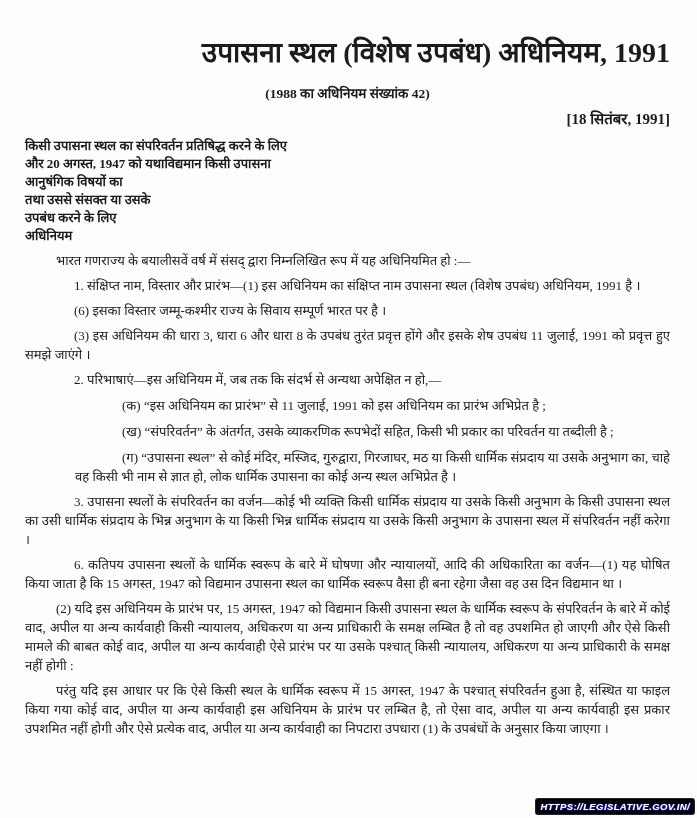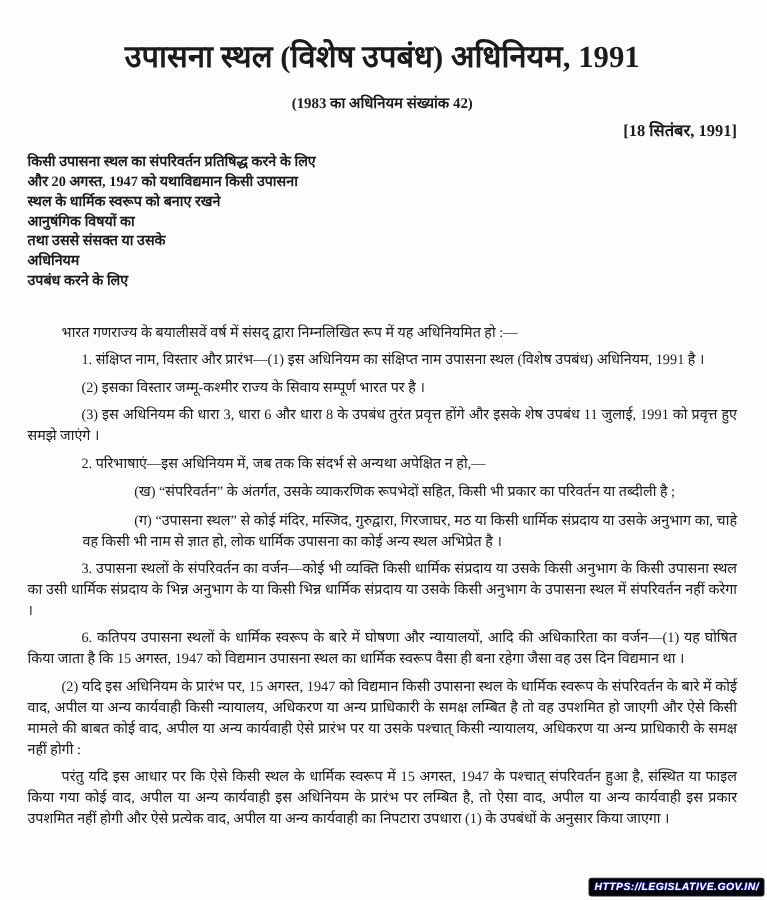--- a/index.html
+++ b/index.html
@@ -14,21 +14,21 @@
     box-sizing: border-box;
     padding: 0 27px 0 25px;
     overflow: hidden;
     background: #fdfdfd;
     color: #1b1b1b;
     font-family: "Liberation Serif", "DejaVu Serif", serif;
   }
   .title {
     margin: 0;
     padding-top: 34px;
-    text-align: center;
+    text-align: right;
     font-size: 28px;
     line-height: 38px;
     font-weight: bold;
   }
   .subtitle {
     margin-top: 12px;
     text-align: center;
     font-size: 13.5px;
     font-weight: bold;
   }
@@ -76,44 +76,44 @@
     box-shadow: 0 0 0 1px #23232e;
   }
 </style>
 </head>
 <body>
 
 <div class="page">
 
   <h1 class="title">उपासना स्थल (विशेष उपबंध) अधिनियम, 1991</h1>
 
-  <div class="subtitle">(1983 का अधिनियम संख्यांक 42)</div>
+  <div class="subtitle">(1988 का अधिनियम संख्यांक 42)</div>
 
   <div class="assent-date">[18 सितंबर, 1991]</div>
 
   <div class="preamble">
     <div>किसी उपासना स्थल का संपरिवर्तन प्रतिषिद्ध करने के लिए</div>
     <div>और 20 अगस्त, 1947 को यथाविद्यमान किसी उपासना</div>
-    <div>स्थल के धार्मिक स्वरूप को बनाए रखने</div>
     <div>आनुषंगिक विषयों का</div>
     <div>तथा उससे संसक्त या उसके</div>
+    <div>उपबंध करने के लिए</div>
     <div>अधिनियम</div>
-    <div>उपबंध करने के लिए</div>
   </div>
 
-  <p class="para en" style="margin-top:28px">भारत गणराज्य के बयालीसवें वर्ष में संसद् द्वारा निम्नलिखित रूप में यह अधिनियमित हो :—</p>
+  <p class="para en" style="margin-top:6px">भारत गणराज्य के बयालीसवें वर्ष में संसद् द्वारा निम्नलिखित रूप में यह अधिनियमित हो :—</p>
 
   <p class="para ind"><b>1. संक्षिप्त नाम, विस्तार और प्रारंभ</b><span>—(1) इस अधिनियम का संक्षिप्त नाम उपासना स्थल (विशेष उपबंध) अधिनियम, 1991 है ।</span></p>
 
-  <p class="para ind">(2) इसका विस्तार जम्मू-कश्मीर राज्य के सिवाय सम्पूर्ण भारत पर है ।</p>
+  <p class="para ind">(6) इसका विस्तार जम्मू-कश्मीर राज्य के सिवाय सम्पूर्ण भारत पर है ।</p>
 
   <p class="para ind">(3) इस अधिनियम की धारा 3, धारा 6 और धारा 8 के उपबंध तुरंत प्रवृत्त होंगे और इसके शेष उपबंध 11 जुलाई, 1991 को प्रवृत्त हुए समझे जाएंगे ।</p>
 
   <p class="para ind"><b>2. परिभाषाएं</b><span>—इस अधिनियम में, जब तक कि संदर्भ से अन्यथा अपेक्षित न हो,—</span></p>
 
+  <p class="para clause">(क) “इस अधिनियम का प्रारंभ” से 11 जुलाई, 1991 को इस अधिनियम का प्रारंभ अभिप्रेत है ;</p>
 
   <p class="para clause">(ख) “संपरिवर्तन” के अंतर्गत, उसके व्याकरणिक रूपभेदों सहित, किसी भी प्रकार का परिवर्तन या तब्दीली है ;</p>
 
   <p class="para clause">(ग) “उपासना स्थल” से कोई मंदिर, मस्जिद, गुरुद्वारा, गिरजाघर, मठ या किसी धार्मिक संप्रदाय या उसके अनुभाग का, चाहे वह किसी भी नाम से ज्ञात हो, लोक धार्मिक उपासना का कोई अन्य स्थल अभिप्रेत है ।</p>
 
   <p class="para ind"><b>3. उपासना स्थलों के संपरिवर्तन का वर्जन</b><span>—कोई भी व्यक्ति किसी धार्मिक संप्रदाय या उसके किसी अनुभाग के किसी उपासना स्थल का उसी धार्मिक संप्रदाय के भिन्न अनुभाग के या किसी भिन्न धार्मिक संप्रदाय या उसके किसी अनुभाग के उपासना स्थल में संपरिवर्तन नहीं करेगा ।</span></p>
 
   <p class="para ind"><b>6. कतिपय उपासना स्थलों के धार्मिक स्वरूप के बारे में घोषणा और न्यायालयों, आदि की अधिकारिता का वर्जन</b><span>—(1) यह घोषित किया जाता है कि 15 अगस्त, 1947 को विद्यमान उपासना स्थल का धार्मिक स्वरूप वैसा ही बना रहेगा जैसा वह उस दिन विद्यमान था ।</span></p>
 
   <p class="para en">(2) यदि इस अधिनियम के प्रारंभ पर, 15 अगस्त, 1947 को विद्यमान किसी उपासना स्थल के धार्मिक स्वरूप के संपरिवर्तन के बारे में कोई वाद, अपील या अन्य कार्यवाही किसी न्यायालय, अधिकरण या अन्य प्राधिकारी के समक्ष लम्बित है तो वह उपशमित हो जाएगी और ऐसे किसी मामले की बाबत कोई वाद, अपील या अन्य कार्यवाही ऐसे प्रारंभ पर या उसके पश्चात् किसी न्यायालय, अधिकरण या अन्य प्राधिकारी के समक्ष नहीं होगी :</p>

